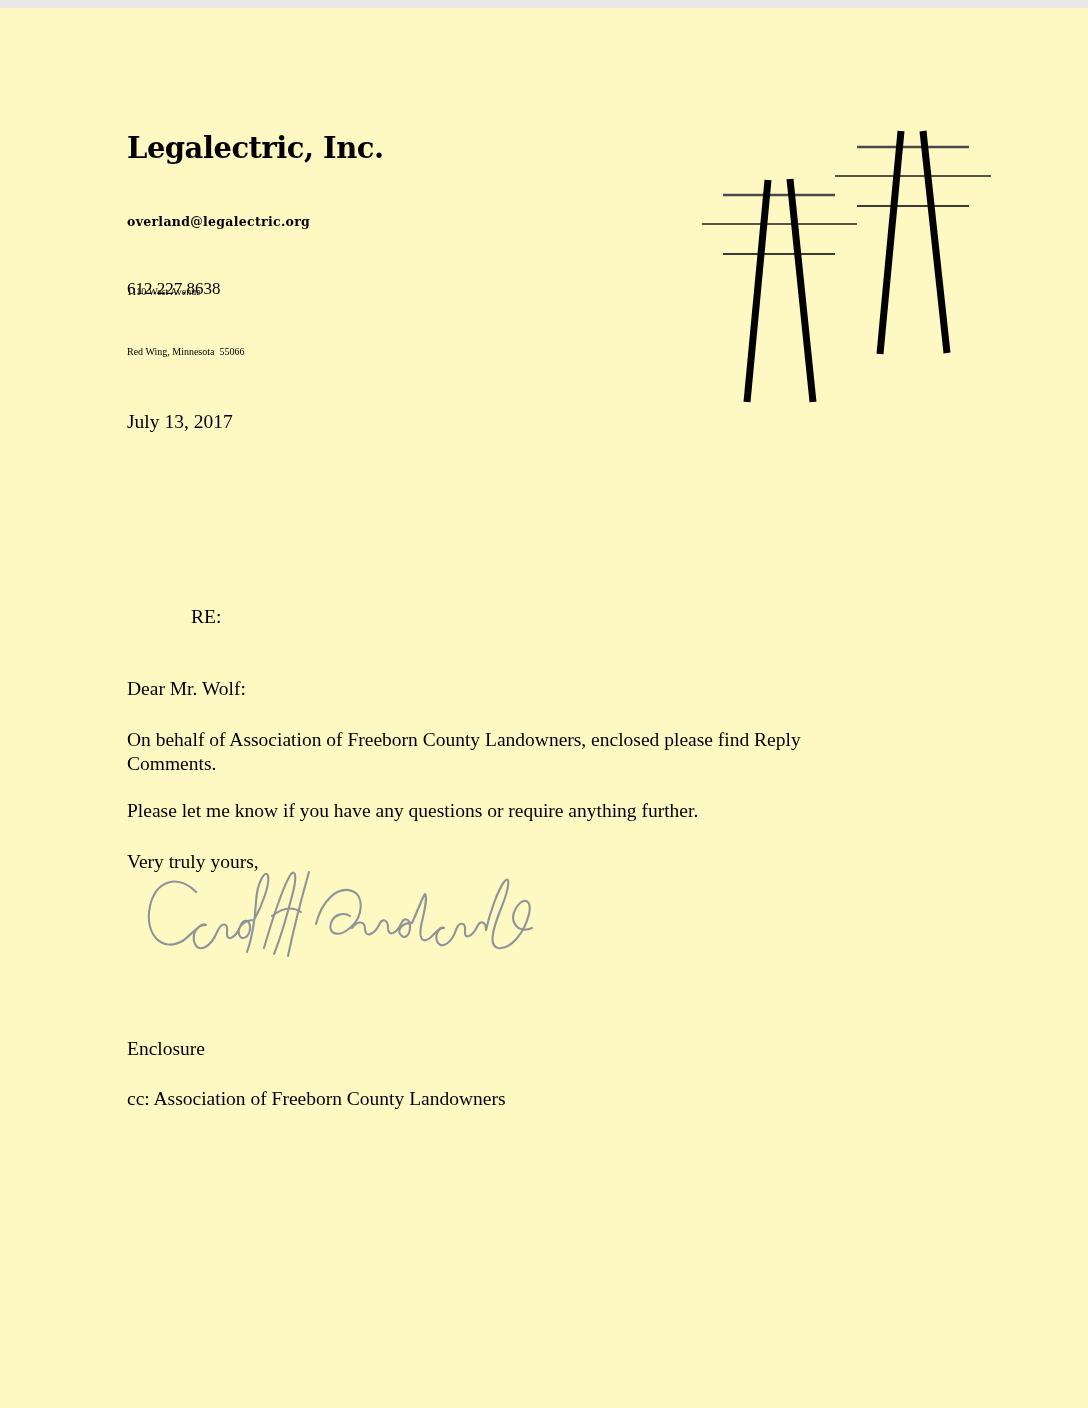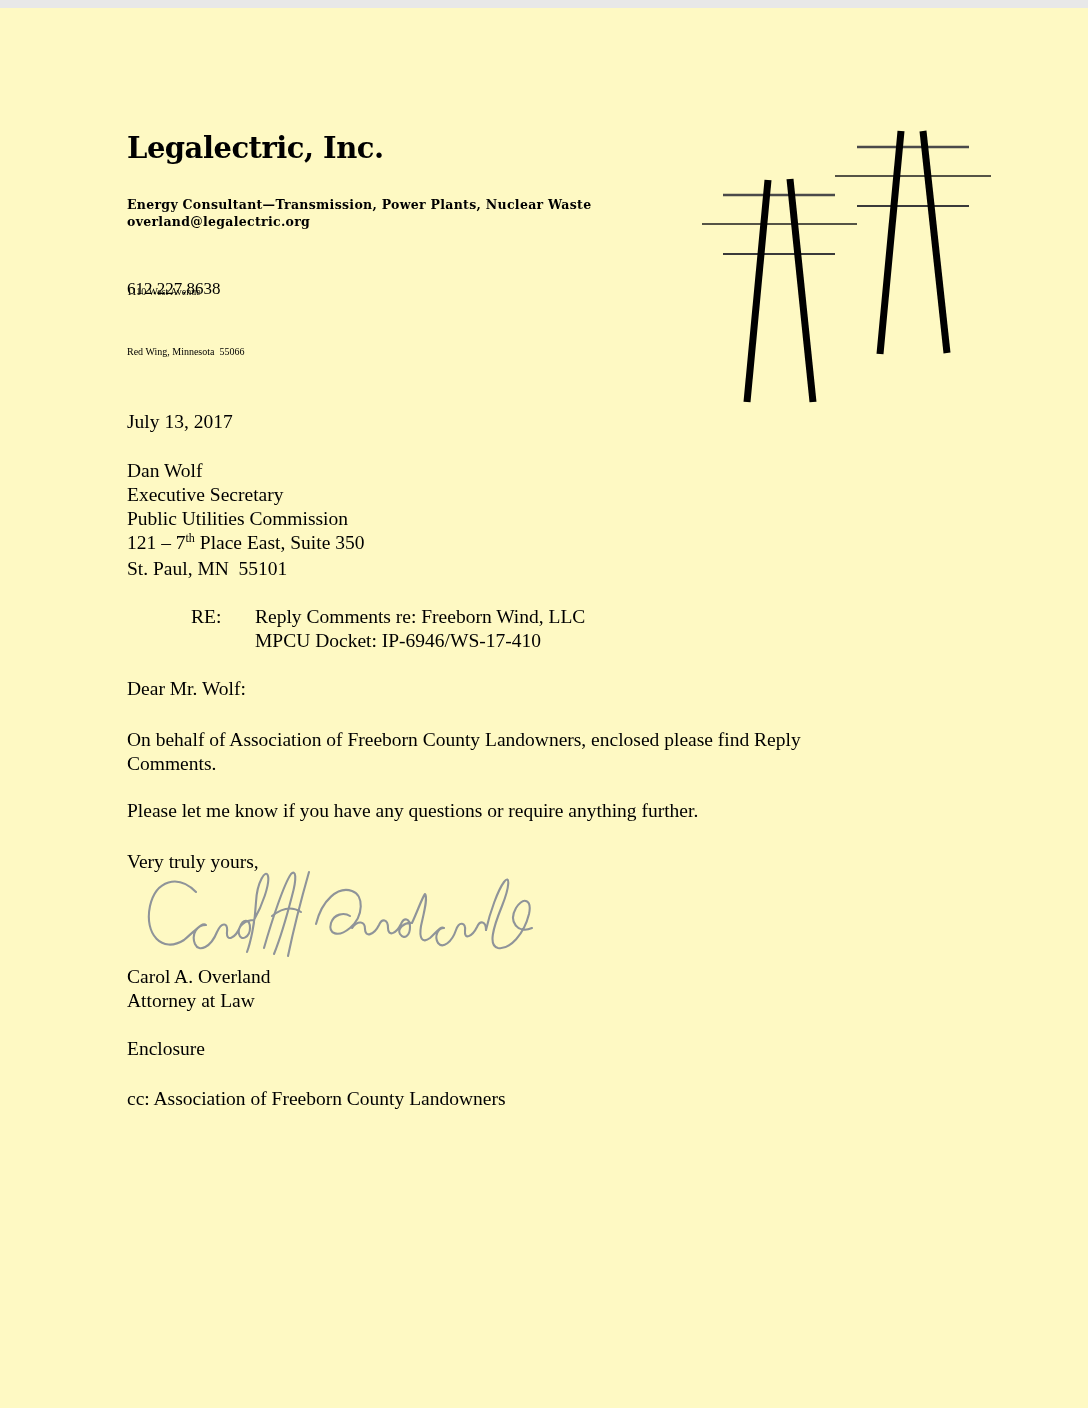--- a/index.html
+++ b/index.html
@@ -80,21 +80,20 @@
   .signature { left: 138px; top: 860px; }
 </style>
 </head>
 <body>
 
 <div class="page">
 
   <div class="abs company">Legalectric, Inc.</div>
 
 
-  <div class="abs tagline">Energy Consultant—Transmission, Power Plants, Nuclear Waste</div>
 
   <div class="abs email">overland@legalectric.org</div>
 
   <div class="abs addr">
     <div>1110 West Avenue</div>
     <div>Red Wing, Minnesota  55066</div>
   </div>
 
   <div class="abs phone">612.227.8638</div>
 
@@ -108,33 +107,22 @@
 
     <line x1="162" y1="24" x2="274" y2="24" stroke="#4a4a4a" stroke-width="2.4"></line>
     <line x1="140" y1="53" x2="296" y2="53" stroke="#1c1c1c" stroke-width="1.6"></line>
     <line x1="162" y1="83" x2="274" y2="83" stroke="#3a3a3a" stroke-width="2"></line>
     <line x1="206" y1="8" x2="185" y2="231" stroke="#000000" stroke-width="7"></line>
     <line x1="228" y1="8" x2="252" y2="230" stroke="#000000" stroke-width="7"></line>
   </svg>
 
   <div class="abs bodytext date">July 13, 2017</div>
 
-  <div class="abs bodytext recipient">
-    <div>Dan Wolf</div>
-    <div>Executive Secretary</div>
-    <div>Public Utilities Commission</div>
-    <div><span>121 – 7</span><sup class="ord">th</sup><span> Place East, Suite 350</span></div>
-    <div class="prewrap">St. Paul, MN  55101</div>
-  </div>
 
   <div class="abs bodytext re-label">RE:</div>
-  <div class="abs bodytext re-lines">
-    <div>Reply Comments re: Freeborn Wind, LLC</div>
-    <div>MPCU Docket: IP-6946/WS-17-410</div>
-  </div>
 
   <div class="abs bodytext salutation">Dear Mr. Wolf:</div>
 
   <div class="abs bodytext preline para1">On behalf of Association of Freeborn County Landowners, enclosed please find Reply
 Comments.</div>
 
   <div class="abs bodytext para2">Please let me know if you have any questions or require anything further.</div>
 
   <div class="abs bodytext closing">Very truly yours,</div>
 
@@ -151,22 +139,18 @@
                C196,46 206,44 212,48 M214,60 C220,52 227,53 227,61 C227,70 236,67 241,57
                C244,50 250,51 250,60 C250,69 258,66 263,56 C266,49 272,50 272,59 C272,68 266,72 262,66
                C259,61 266,54 274,55 C280,42 284,30 287,26 C290,30 286,44 283,58 C281,70 284,76 292,70
                C298,65 302,58 306,60 C300,60 296,68 300,75 C305,81 314,74 318,62 C321,53 328,54 327,63
                C326,72 334,69 339,59 C342,52 348,53 348,62"></path>
       <path d="M348,62 C352,44 360,22 366,14 C372,6 372,18 364,38 C355,60 350,78 360,80
                C372,82 386,66 391,46 C394,32 386,28 378,40 C370,54 380,66 394,60"></path>
     </g>
   </svg>
 
-  <div class="abs bodytext sig-name">
-    <div>Carol A. Overland</div>
-    <div>Attorney at Law</div>
-  </div>
 
   <div class="abs bodytext enclosure">Enclosure</div>
 
   <div class="abs bodytext cc">cc: Association of Freeborn County Landowners</div>
 
 </div>
 
 </body></html>

